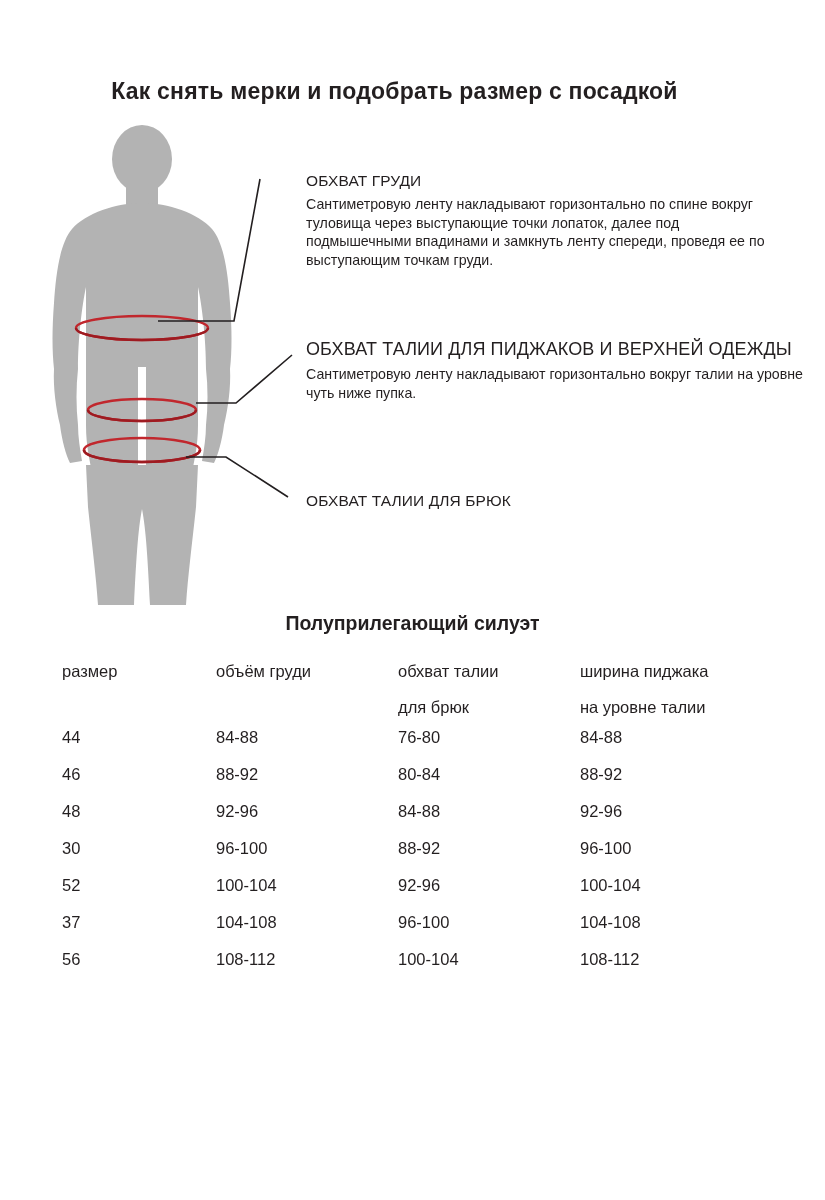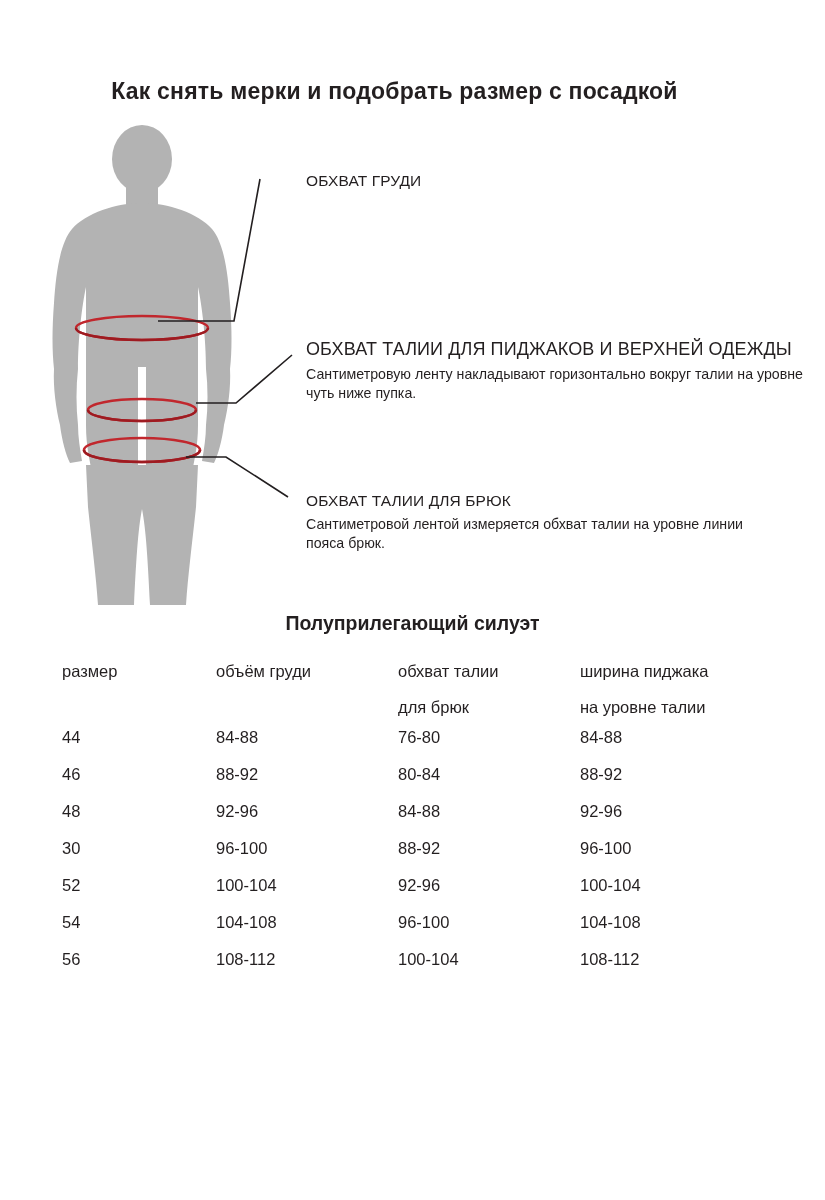--- a/index.html
+++ b/index.html
@@ -155,30 +155,30 @@
     </g>
 
     <path d="M138 196 L 214 196 L 240 54" fill="none" stroke="#231f20" stroke-width="1.6"></path>
     <path d="M176 278 L 216 278 L 272 230" fill="none" stroke="#231f20" stroke-width="1.6"></path>
     <path d="M166 332 L 206 332 L 268 372" fill="none" stroke="#231f20" stroke-width="1.6"></path>
   </svg>
 </div>
 
 <div class="callout" id="callout-chest">
   <div class="c-title">ОБХВАТ ГРУДИ</div>
+  <div class="c-body">Сантиметровую ленту накладывают горизонтально по спине вокруг туловища через выступающие точки лопаток, далее под подмышечными впадинами и замкнуть ленту спереди, проведя ее по выступающим точкам груди.</div>
 </div>
 
 <div class="callout" id="callout-jacket">
   <div class="c-title">ОБХВАТ ТАЛИИ ДЛЯ ПИДЖАКОВ И ВЕРХНЕЙ ОДЕЖДЫ</div>
   <div class="c-body">Сантиметровую  ленту накладывают горизонтально вокруг талии на уровне чуть ниже пупка.</div>
 </div>
 
 <div class="callout" id="callout-trouser">
   <div class="c-title">ОБХВАТ ТАЛИИ ДЛЯ БРЮК</div>
-  <div class="c-body">Сантиметровой лентой измеряется обхват талии на уровне линии пояса брюк.</div>
 </div>
 
 <div class="table-title">Полуприлегающий силуэт</div>
 
 <table class="size-table">
   <colgroup>
     <col class="c1">
       <col class="c2">
       <col class="c3">
       <col class="c4">
@@ -228,21 +228,21 @@
       <td>88-92</td>
       <td>96-100</td>
     </tr>
     <tr>
       <td>52</td>
       <td>100-104</td>
       <td>92-96</td>
       <td>100-104</td>
     </tr>
     <tr>
-      <td>54</td>
+      <td>37</td>
       <td>104-108</td>
       <td>96-100</td>
       <td>104-108</td>
     </tr>
     <tr>
       <td>56</td>
       <td>108-112</td>
       <td>100-104</td>
       <td>108-112</td>
     </tr>

